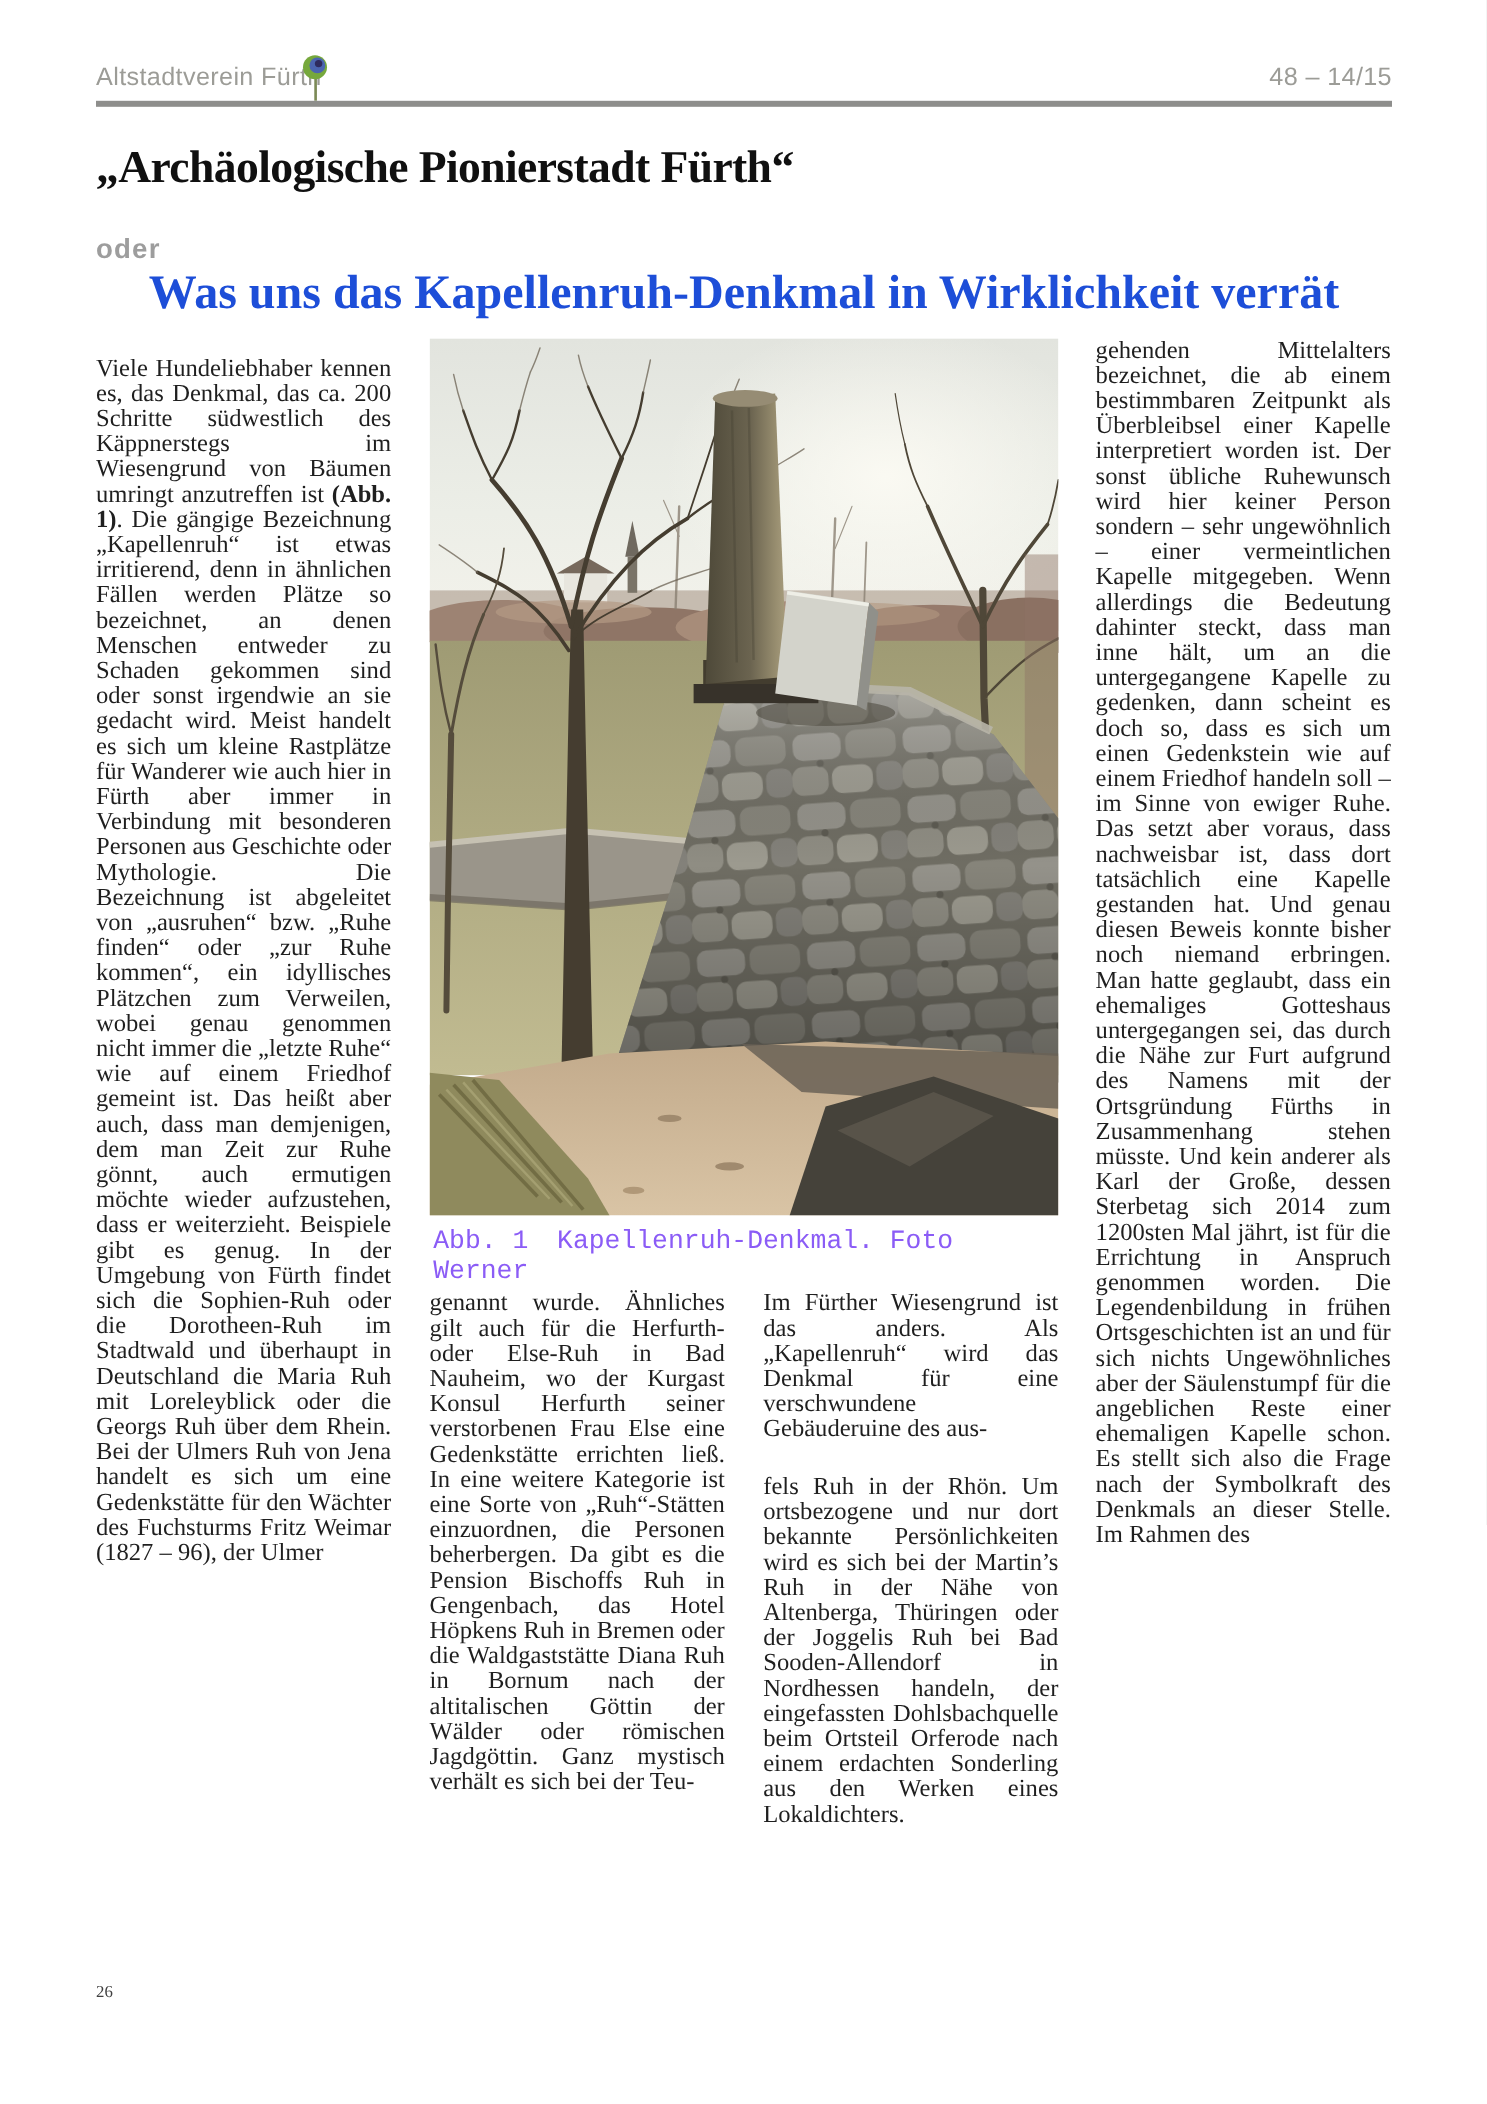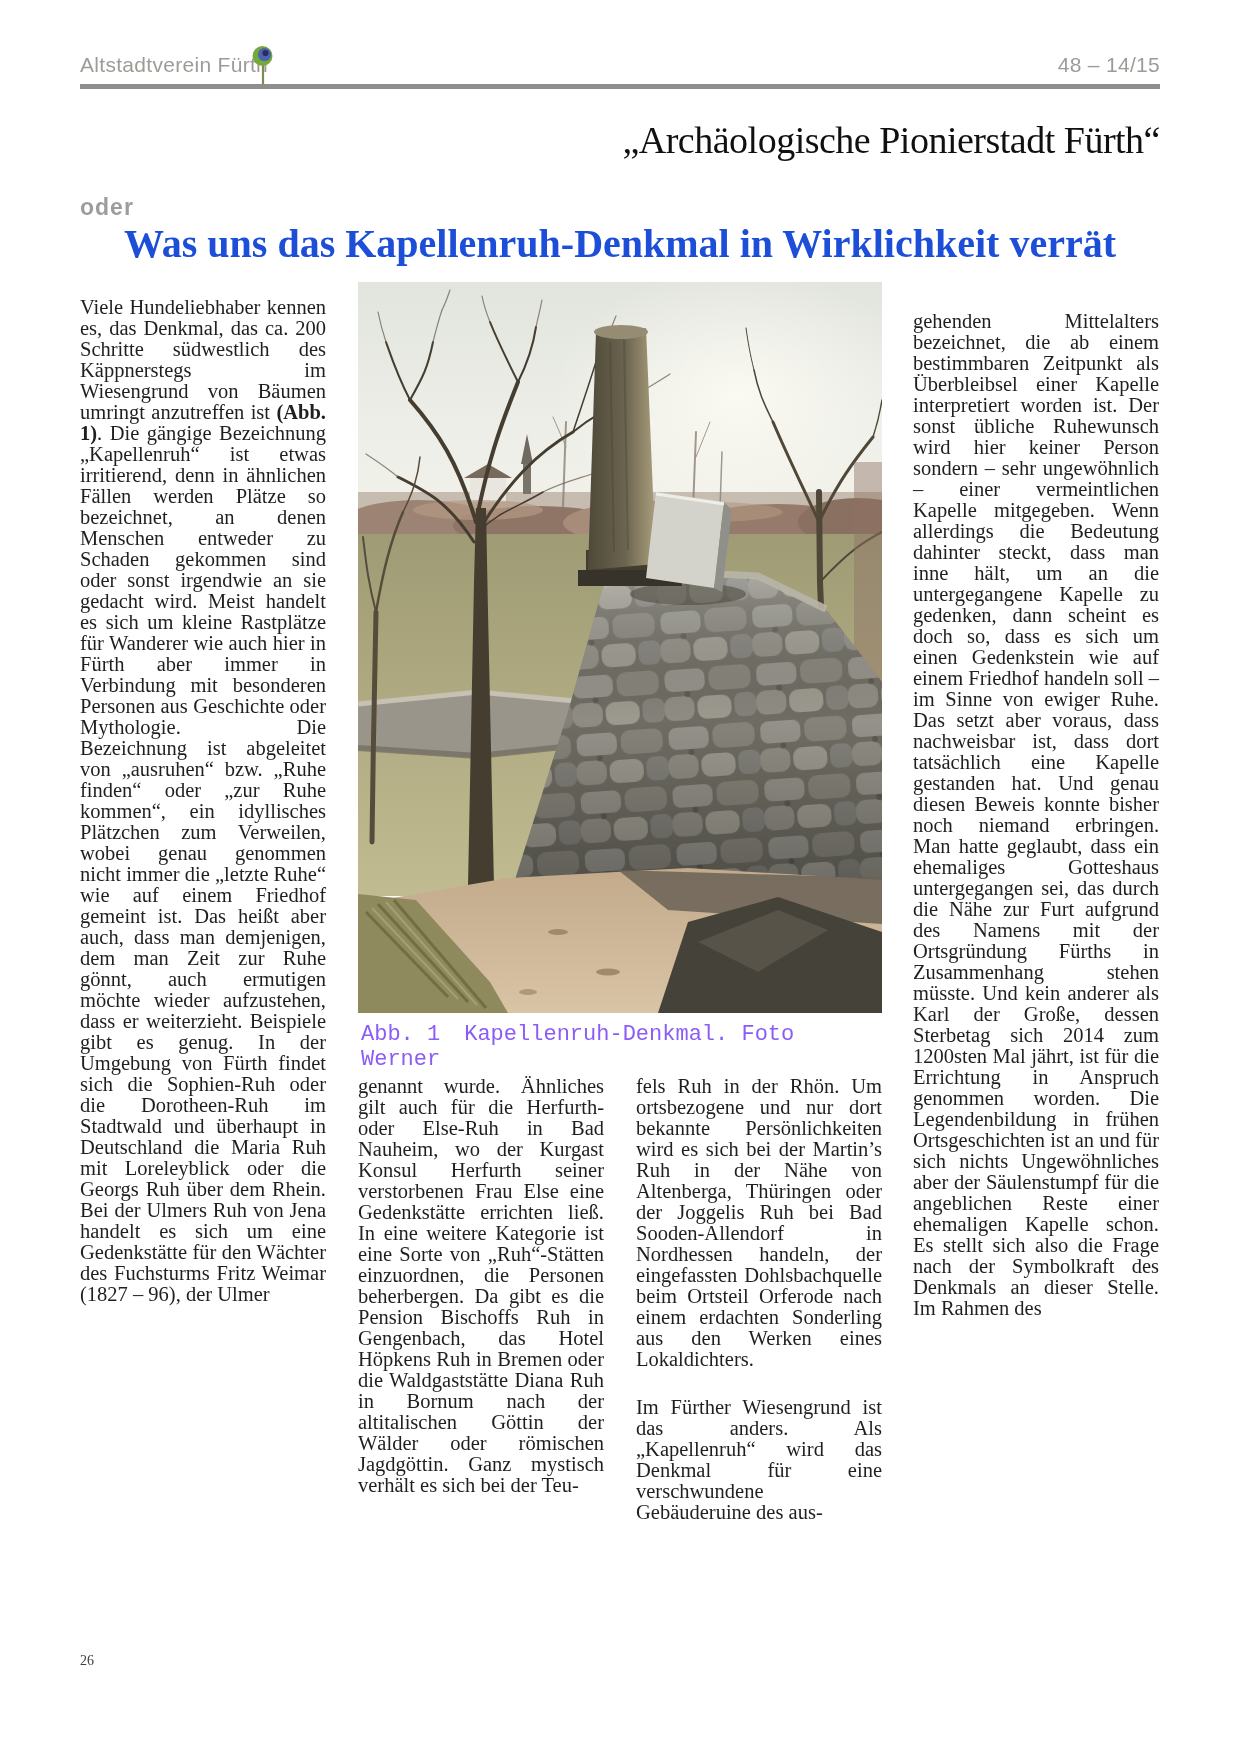--- a/index.html
+++ b/index.html
@@ -7,31 +7,31 @@
     position:relative; width:1239px; height:1753px; margin:0 auto;
     background:#ffffff; overflow:hidden;
     font-family:"Liberation Serif", serif; color:#1f1f1f;
   }
   
   .hdr-left  { position:absolute; left:80px;  top:53px; font-family:"Liberation Sans",sans-serif; font-size:21px; color:#9c9c97; letter-spacing:.3px; }
   .hdr-right { position:absolute; right:79px; top:53px; font-family:"Liberation Sans",sans-serif; font-size:21px; color:#9c9c97; letter-spacing:.3px; }
   .hdr-rule  { position:absolute; left:80px;  top:84px; width:1080px; height:5px; background:#8e8e8c; }
   .logo      { position:absolute; left:247px; top:44px; width:32px; height:42px; }
   
-  .title     { position:absolute; left:80px; top:118px; width:1080px; text-align:right; font-size:38px; font-weight:normal; color:#101010; letter-spacing:-0.5px; white-space:nowrap; }
+  .title     { position:absolute; left:80px; top:118px; width:1080px; text-align:left; font-size:38px; font-weight:bold; color:#101010; letter-spacing:-0.5px; white-space:nowrap; }
   .connector { position:absolute; left:80px; top:194px; width:1080px; text-align:left; font-family:"Liberation Sans",sans-serif; font-size:23px; font-weight:bold; color:#9d9d9d; letter-spacing:1px; }
   .subtitle  { position:absolute; left:60px; top:220px; width:1120px; text-align:center; font-size:40px; font-weight:bold; color:#1d4ed8; white-space:nowrap; }
   
   .bodycol { position:absolute; width:246px; font-size:20.5px; line-height:21px; text-align:justify; color:#1f1f1f; }
   .bodycol p { margin:0; }
   .bodycol p + p { margin-top:27px; }
   .col1 { left:80px;  top:297px; }
   .col2 { left:358px; top:1076px; }
   .col3 { left:636px; top:1076px; }
-  .col4 { left:913px; top:311px; }
+  .col4 { left:913px; top:282px; }
   
   .photo   { position:absolute; left:358px; top:282px; width:524px; height:731px; }
   .caption { position:absolute; left:361px; top:1022px; width:521px; font-family:Liberation Mono, monospace; font-size:22px; color:#8b5cf6; }
   .caption .cap-label { margin-right:24px; }
   .pagenum { position:absolute; left:80px; top:1653px; font-size:14px; color:#404040; }
 </style>
 </head>
 <body>
 
 <div class="page">
@@ -210,22 +210,22 @@
 
   <div class="caption">
     <span class="cap-label">Abb. 1</span><span>Kapellenruh-Denkmal. Foto Werner</span>
   </div>
 
   <div class="bodycol col2">
     <p>genannt wurde. Ähnliches gilt auch für die Herfurth- oder Else-Ruh in Bad Nauheim, wo der Kurgast Konsul Herfurth seiner verstorbenen Frau Else eine Gedenkstätte errichten ließ. In eine weitere Kategorie ist eine Sorte von „Ruh“-Stätten einzuordnen, die Personen beherbergen. Da gibt es die Pension Bischoffs Ruh in Gengenbach, das Hotel Höpkens Ruh in Bremen oder die Waldgaststätte Diana Ruh in Bornum nach der altitalischen Göttin der Wälder oder römischen Jagdgöttin. Ganz mystisch verhält es sich bei der Teu-</p>
   </div>
 
   <div class="bodycol col3">
+    <p>Im Fürther Wiesengrund ist das anders. Als „Kapellenruh“ wird das Denkmal für eine verschwundene Gebäuderuine des aus-</p>
     <p>fels Ruh in der Rhön. Um ortsbezogene und nur dort bekannte Persönlichkeiten wird es sich bei der Martin’s Ruh in der Nähe von Altenberga, Thüringen oder der Joggelis Ruh bei Bad Sooden-Allendorf in Nordhessen handeln, der eingefassten Dohlsbachquelle beim Ortsteil Orferode nach einem erdachten Sonderling aus den Werken eines Lokaldichters.</p>
-    <p>Im Fürther Wiesengrund ist das anders. Als „Kapellenruh“ wird das Denkmal für eine verschwundene Gebäuderuine des aus-</p>
   </div>
 
   <div class="bodycol col4">
     <p>gehenden Mittelalters bezeichnet, die ab einem bestimmbaren Zeitpunkt als Überbleibsel einer Kapelle interpretiert worden ist. Der sonst übliche Ruhewunsch wird hier keiner Person sondern – sehr ungewöhnlich – einer vermeintlichen Kapelle mitgegeben. Wenn allerdings die Bedeutung dahinter steckt, dass man inne hält, um an die untergegangene Kapelle zu gedenken, dann scheint es doch so, dass es sich um einen Gedenkstein wie auf einem Friedhof handeln soll – im Sinne von ewiger Ruhe. Das setzt aber voraus, dass nachweisbar ist, dass dort tatsächlich eine Kapelle gestanden hat. Und genau diesen Beweis konnte bisher noch niemand erbringen. Man hatte geglaubt, dass ein ehemaliges Gotteshaus untergegangen sei, das durch die Nähe zur Furt aufgrund des Namens mit der Ortsgründung Fürths in Zusammenhang stehen müsste. Und kein anderer als Karl der Große, dessen Sterbetag sich 2014 zum 1200sten Mal jährt, ist für die Errichtung in Anspruch genommen worden. Die Legendenbildung in frühen Ortsgeschichten ist an und für sich nichts Ungewöhnliches aber der Säulenstumpf für die angeblichen Reste einer ehemaligen Kapelle schon. Es stellt sich also die Frage nach der Symbolkraft des Denkmals an dieser Stelle. Im Rahmen des</p>
   </div>
 
   <div class="pagenum">26</div>
 </div>
 
 </body></html>

